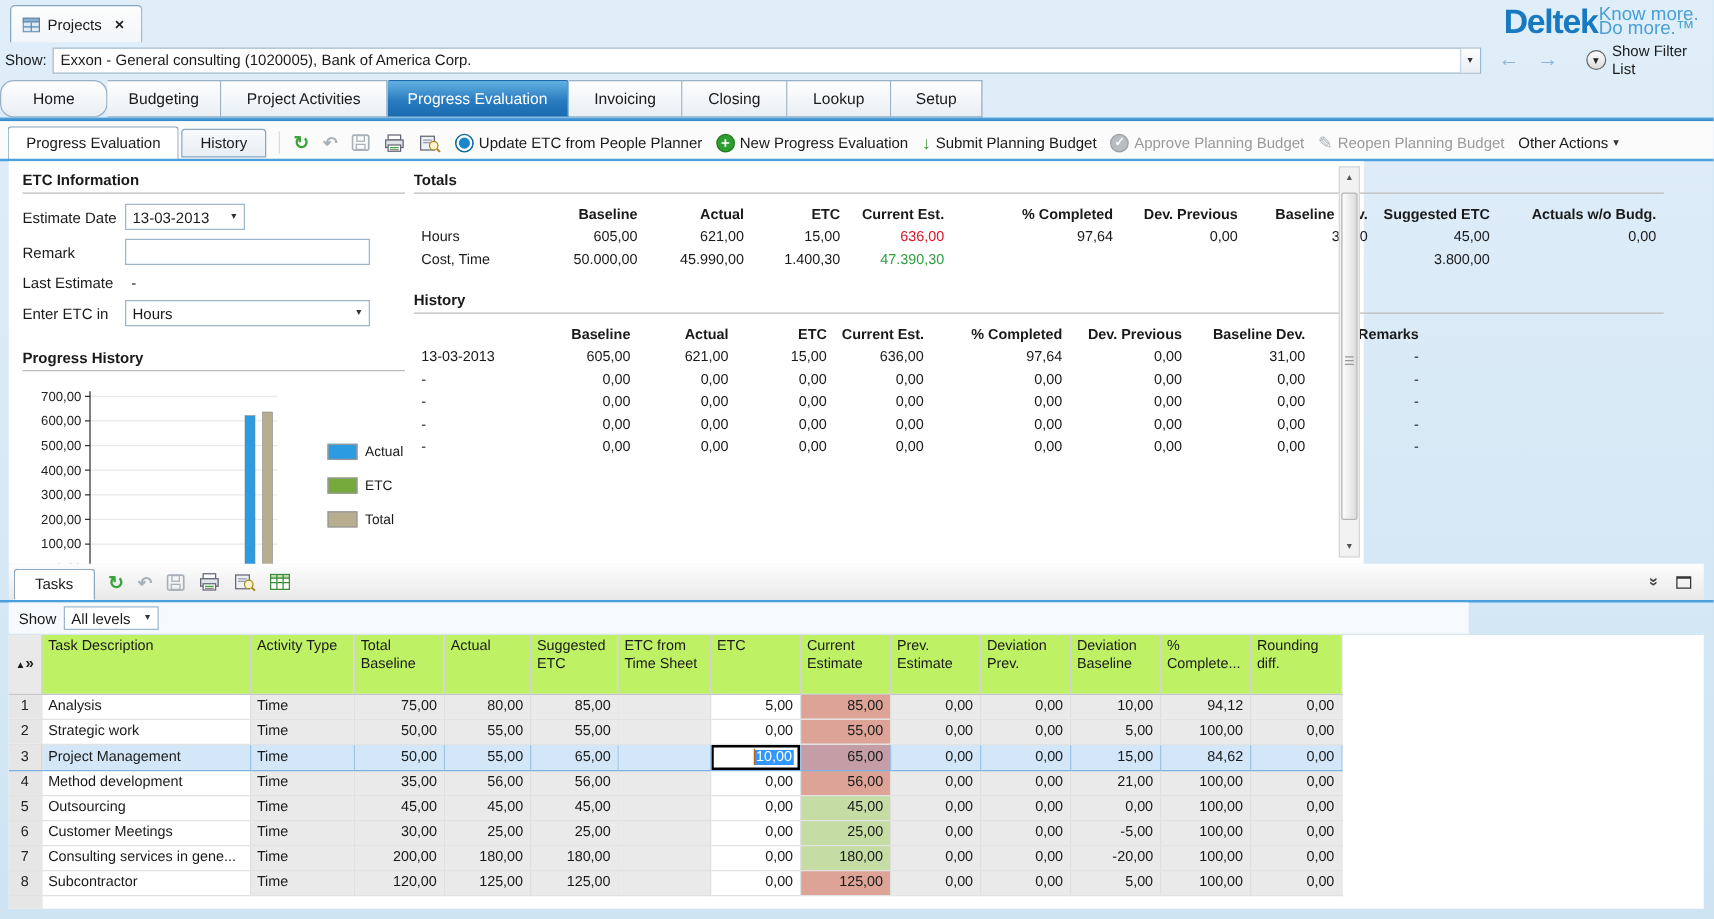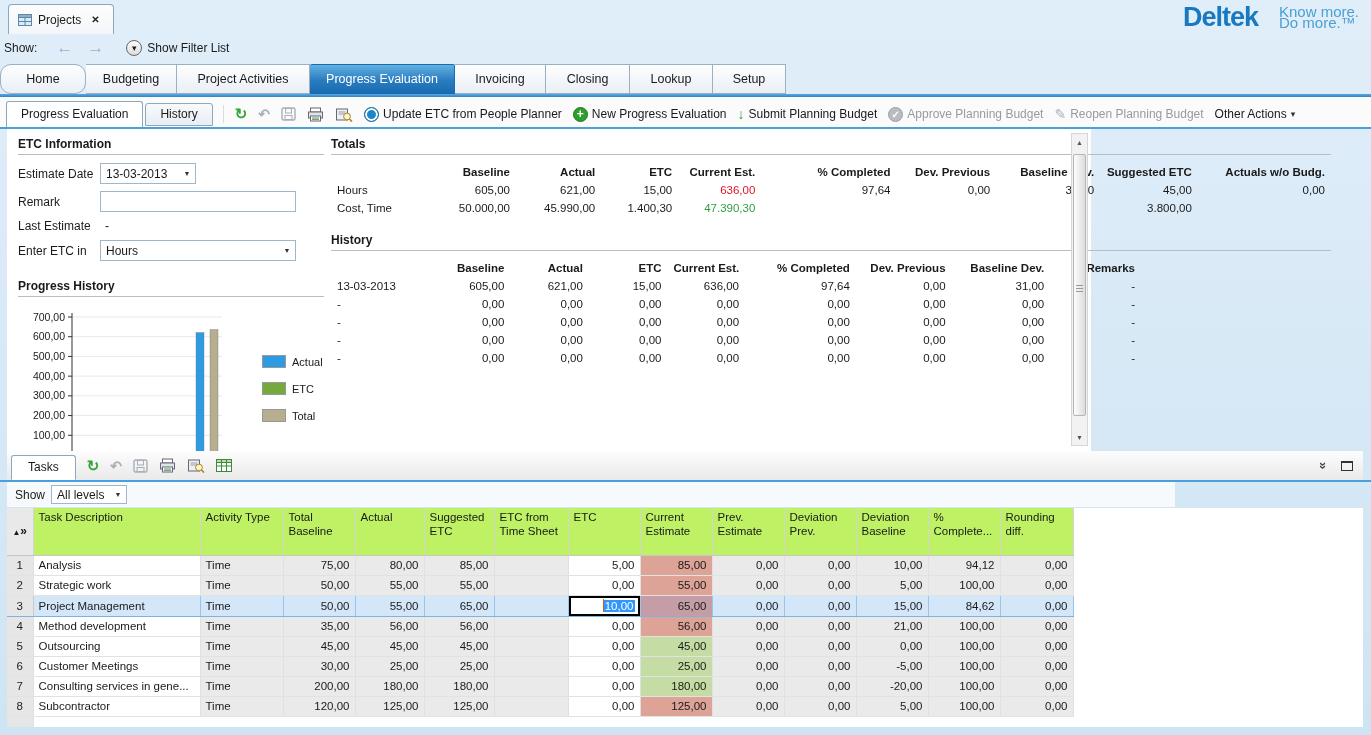--- a/index.html
+++ b/index.html
@@ -5,21 +5,21 @@
   * { margin:0; padding:0; box-sizing:border-box; }
   html,body { width:1371px; height:735px; overflow:hidden; }
   body { font-family:"Liberation Sans", sans-serif; font-size:12px; color:#1a1a1a; background:#cfe4f3; }
   #app { position:relative; width:1371px; height:735px; background:linear-gradient(#e0eef9,#cfe4f3); }
 
   
   .top { position:absolute; left:0; top:0; width:1371px; height:62px; }
   .doc-tab { position:absolute; left:8px; top:4px; height:30px; min-width:106px; background:linear-gradient(#fdfdfd,#f2f6fa);
     border:1px solid #8aa8c0; border-bottom:none; border-radius:4px 4px 0 0; display:flex; align-items:center; padding:0 9px; gap:6px; }
   .doc-tab .close { font-size:10px; font-weight:bold; color:#222; margin-left:4px; cursor:default; }
-  .logo { position:absolute; right:12px; top:2px; display:flex; align-items:flex-start; gap:21px; }
+  .logo { position:absolute; right:12px; top:2px; display:flex; align-items:flex-start; gap:1px; }
   .logo .word { font-size:27px; font-weight:bold; color:#1879c0; letter-spacing:-1px; line-height:30px; }
   .logo .tag { font-size:15px; color:#4a9fd4; line-height:11px; padding-top:4px; }
   .show-row { position:absolute; left:0; top:36px; width:1371px; height:24px; display:flex; align-items:center; }
   .show-row .lbl { margin-left:4px; margin-right:5px; }
   .combo { background:#fff; border:1px solid #9db8cc; height:21px; display:flex; align-items:center; position:relative; }
   .combo .val { padding:0 5px; white-space:nowrap; overflow:hidden; flex:1; }
   .combo .btn { width:16px; height:100%; display:flex; align-items:center; justify-content:center; font-size:7px; color:#333;
     background:linear-gradient(#fefefe,#e8eef4); border-left:1px solid #c4d4e0; }
   #show-combo { width:1150px; }
   .nav-arrow { font-size:17px; font-weight:bold; color:#8fb4d8; margin-left:14px; line-height:20px; }
@@ -138,20 +138,24 @@
       <span class="close">✕</span>
     </div>
     <div class="logo">
       <span class="word">Deltek</span>
       <span class="tag">
         <span>Know more.</span><br><span>Do more.™</span>
       </span>
     </div>
     <div class="show-row">
       <span class="lbl">Show:</span>
+      <div class="combo" id="show-combo">
+        <span class="val">Exxon - General consulting (1020005), Bank of America Corp.</span>
+        <span class="btn">▼</span>
+      </div>
       <span class="nav-arrow">←</span>
       <span class="nav-arrow">→</span>
       <span class="filter-toggle">
         <span class="circle-chevron">▾</span>
         <span>Show Filter List</span>
       </span>
     </div>
   </div>
 
   <div class="maintabs">

